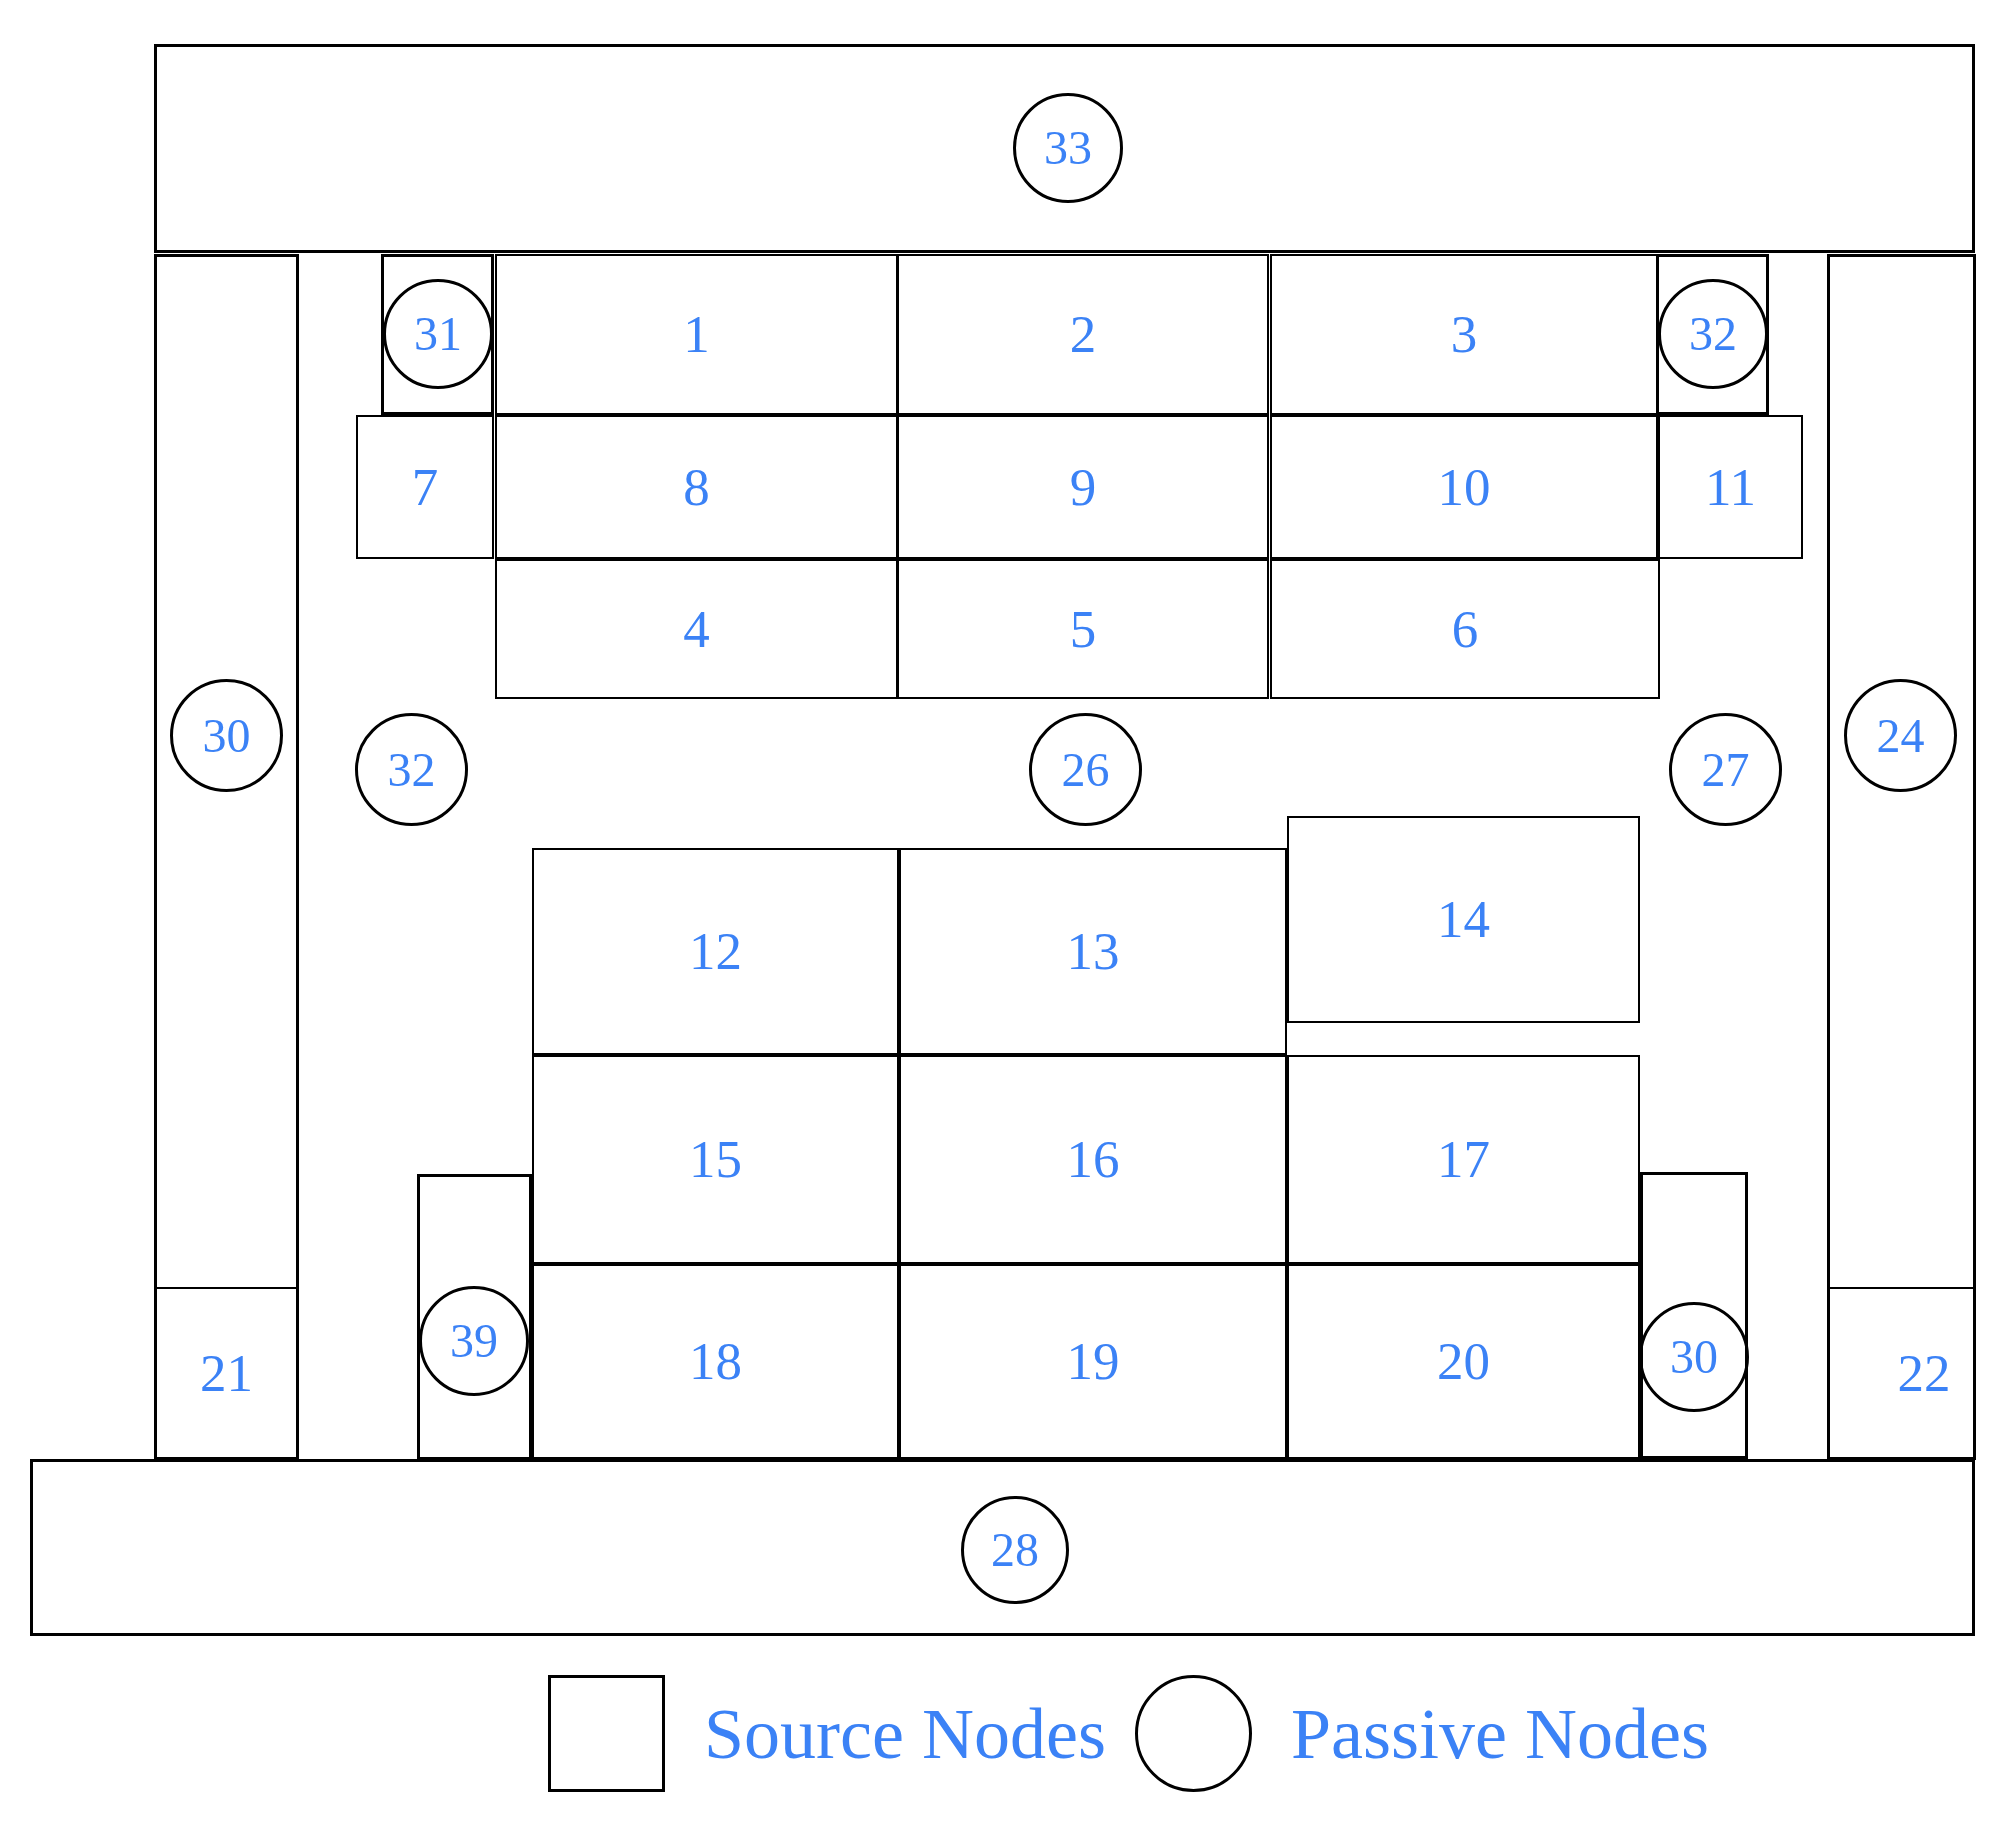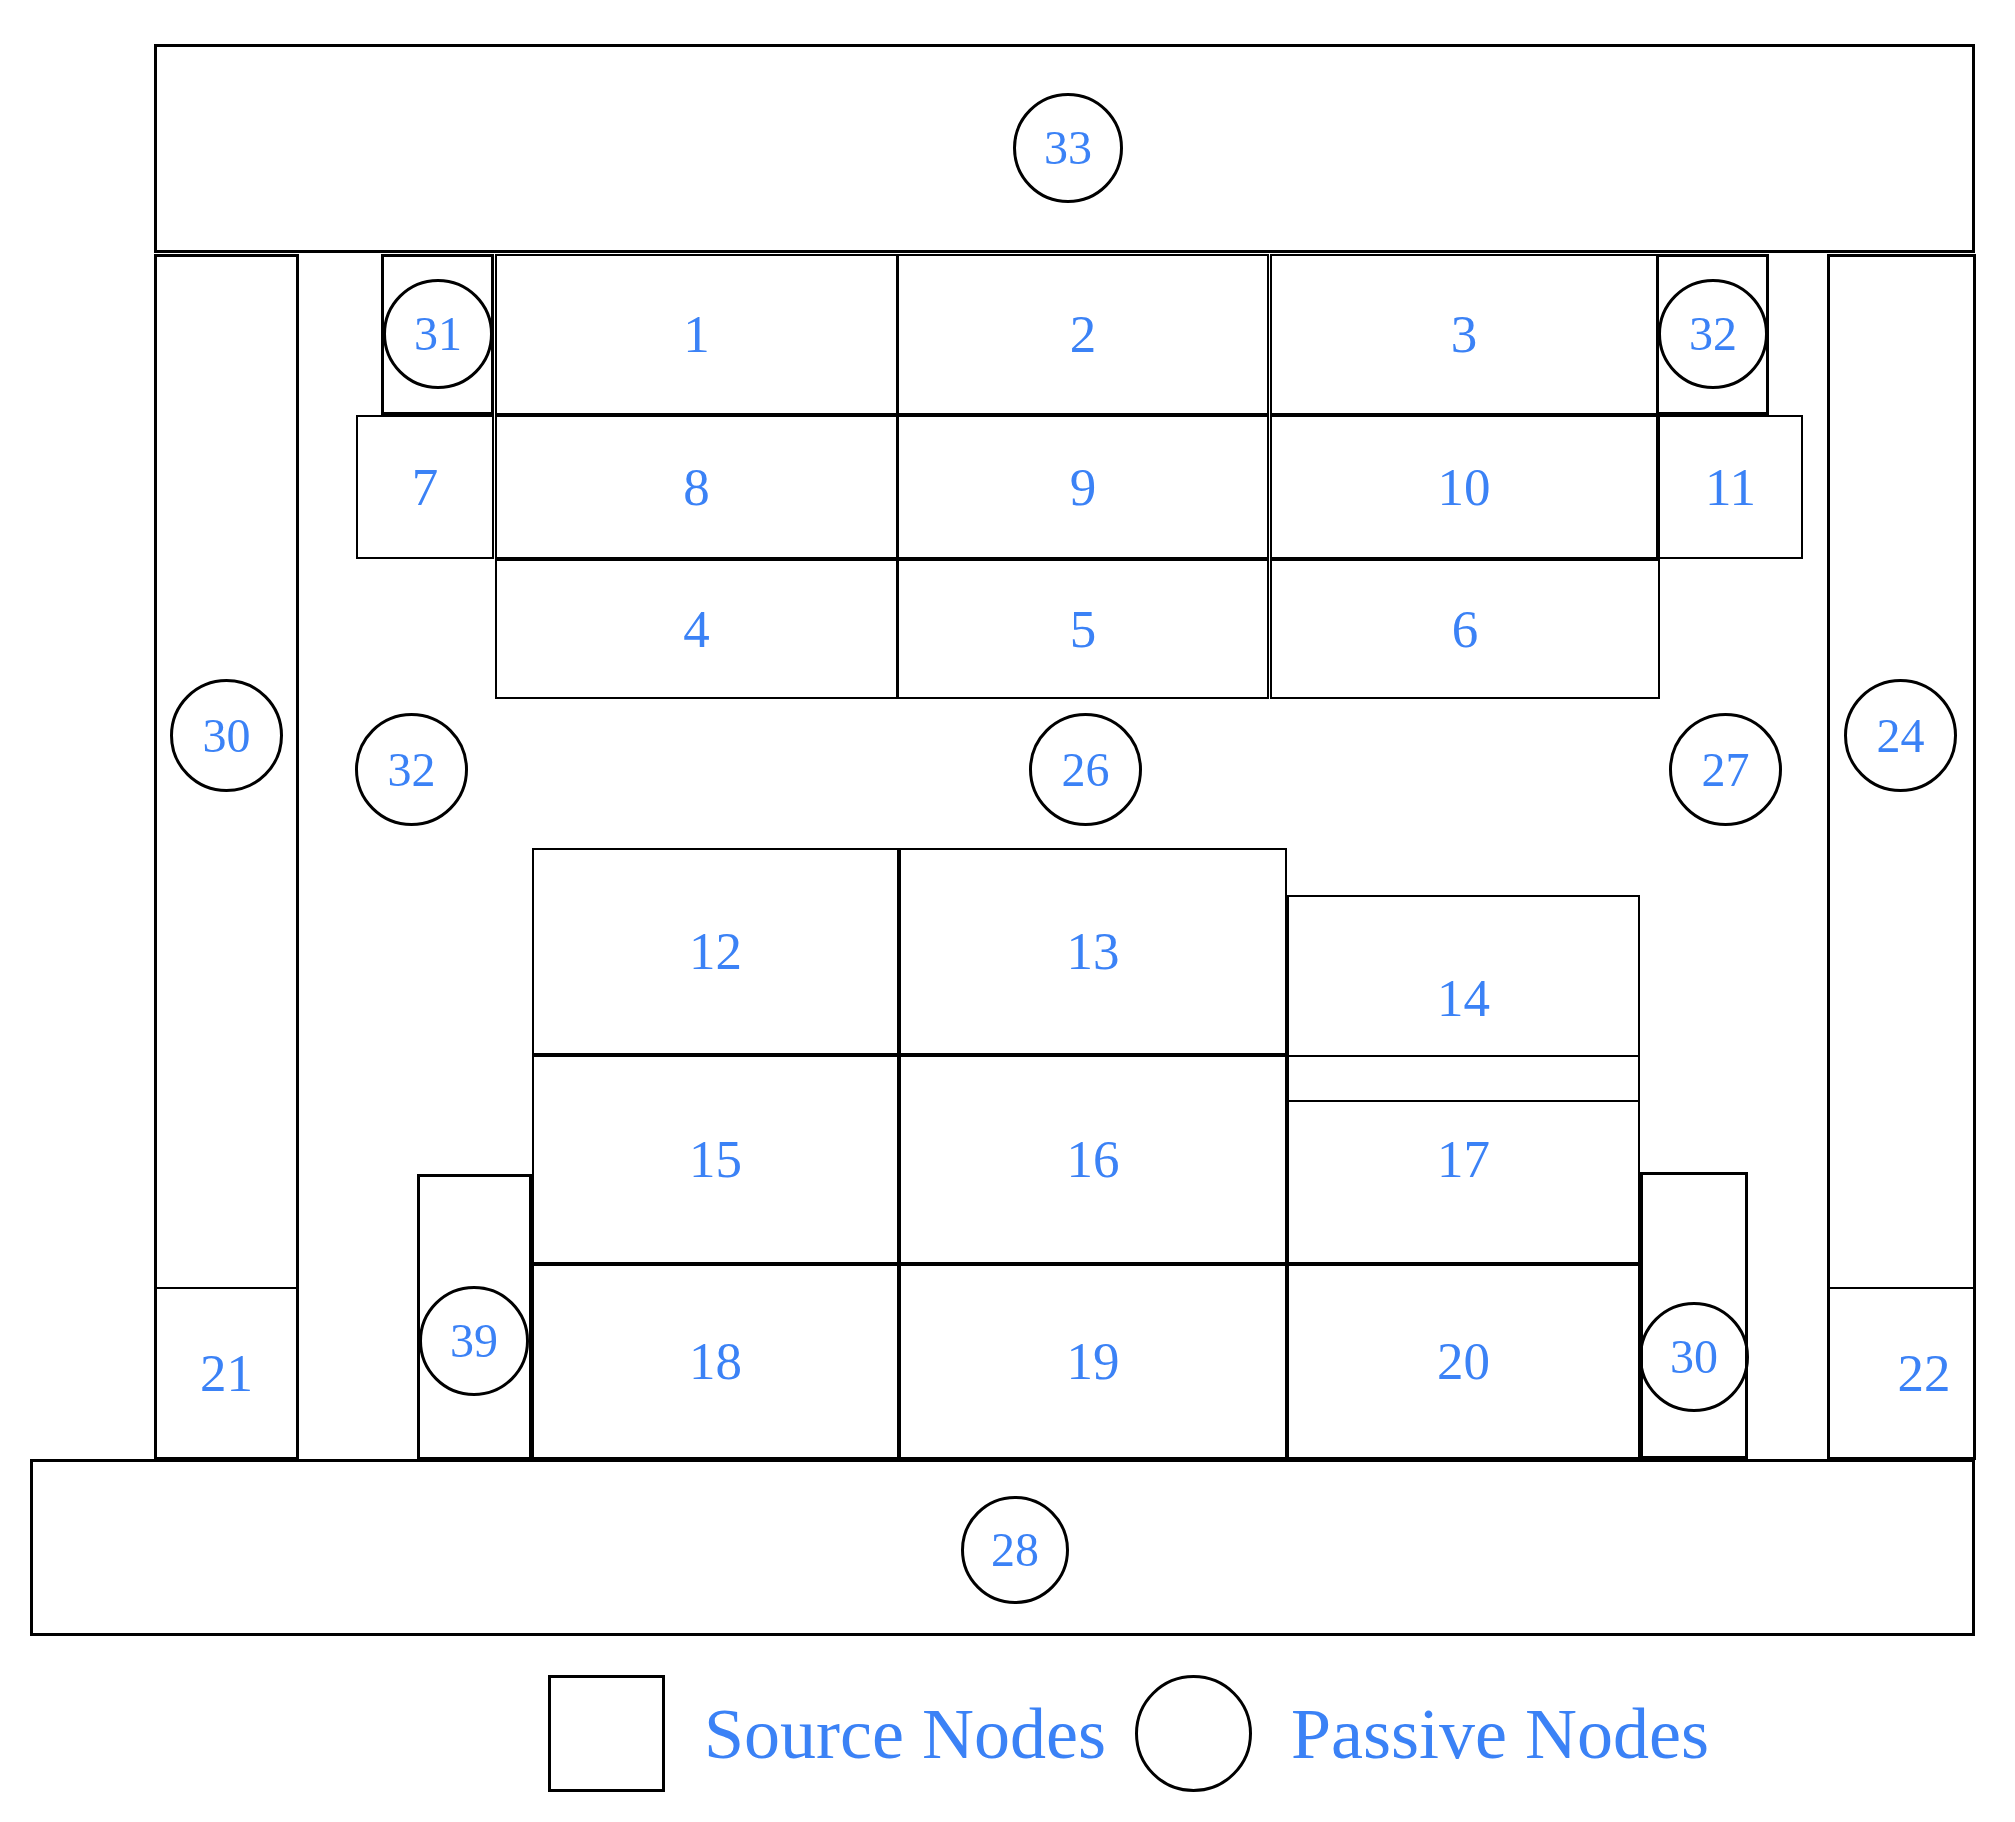--- a/index.html
+++ b/index.html
@@ -84,21 +84,21 @@
     <div class="circle" style="left: 1844px; top: 679px; width: 113px; height: 113px;">24</div>
     <div class="circle" style="left: 170px; top: 679px; width: 113px; height: 113px;">30</div>
     <div class="rect srcnode" style="left: 1827px; top: 1287px; width: 149px; height: 172px; padding-left: 45px;">22</div>
     <div class="rect srcnode" style="left: 154px; top: 1287px; width: 145px; height: 172px;">21</div>
     <div class="rect srcnode" style="left: 1287px; top: 1264px; width: 353px; height: 195px;">20</div>
     <div class="rect srcnode" style="left: 899px; top: 1264px; width: 388px; height: 195px;">19</div>
     <div class="rect srcnode" style="left: 532px; top: 1264px; width: 367px; height: 195px;">18</div>
     <div class="rect srcnode" style="left: 1287px; top: 1055px; width: 353px; height: 209px;">17</div>
     <div class="rect srcnode" style="left: 899px; top: 1055px; width: 388px; height: 209px;">16</div>
     <div class="rect srcnode" style="left: 532px; top: 1055px; width: 367px; height: 209px;">15</div>
-    <div class="rect srcnode" style="left: 1287px; top: 895px; width: 353px; height: 207px;">14</div>
+    <div class="rect srcnode" style="left: 1287px; top: 816px; width: 353px; height: 207px;">14</div>
     <div class="rect srcnode" style="left: 899px; top: 848px; width: 388px; height: 207px;">13</div>
     <div class="rect srcnode" style="left: 532px; top: 848px; width: 367px; height: 207px;">12</div>
     <div class="rect srcnode" style="left: 1270px; top: 559px; width: 390px; height: 140px;">6</div>
     <div class="rect srcnode" style="left: 897px; top: 559px; width: 372px; height: 140px;">5</div>
     <div class="rect srcnode" style="left: 495px; top: 559px; width: 403px; height: 140px;">4</div>
     <div class="rect srcnode" style="left: 1658px; top: 415px; width: 145px; height: 144px;">11</div>
     <div class="rect srcnode" style="left: 1270px; top: 415px; width: 388px; height: 144px;">10</div>
     <div class="rect srcnode" style="left: 897px; top: 415px; width: 372px; height: 144px;">9</div>
     <div class="rect srcnode" style="left: 495px; top: 415px; width: 403px; height: 144px;">8</div>
     <div class="rect srcnode" style="left: 356px; top: 415px; width: 138px; height: 144px;">7</div>

